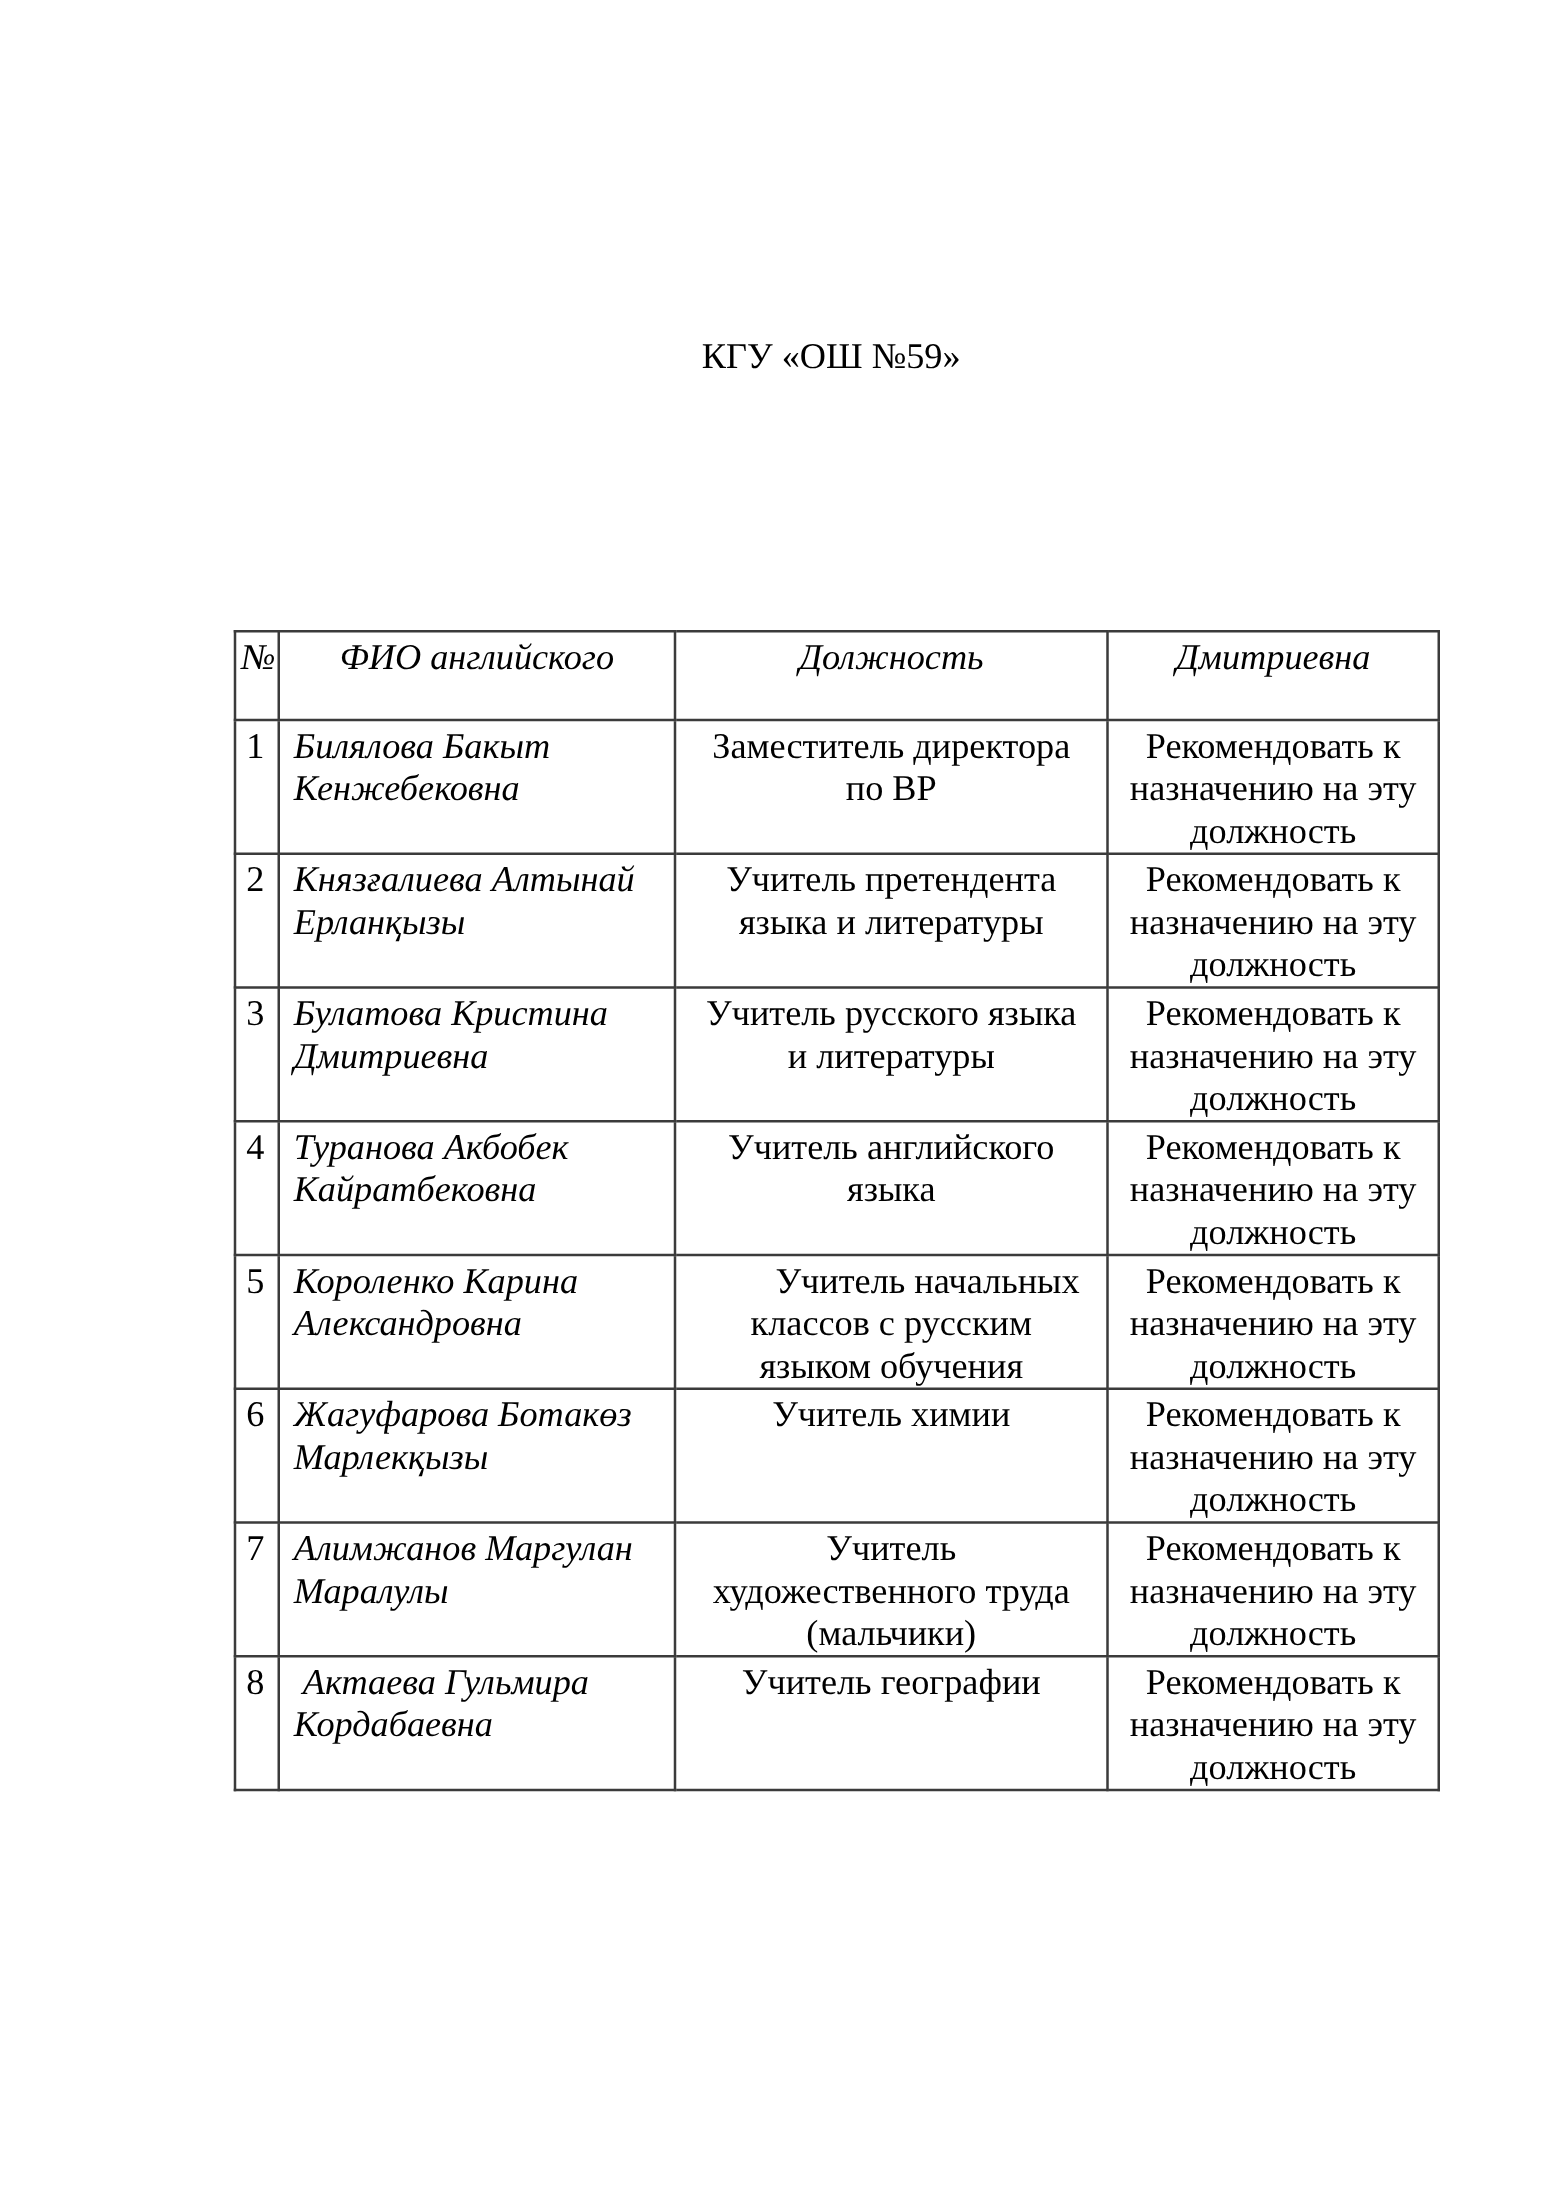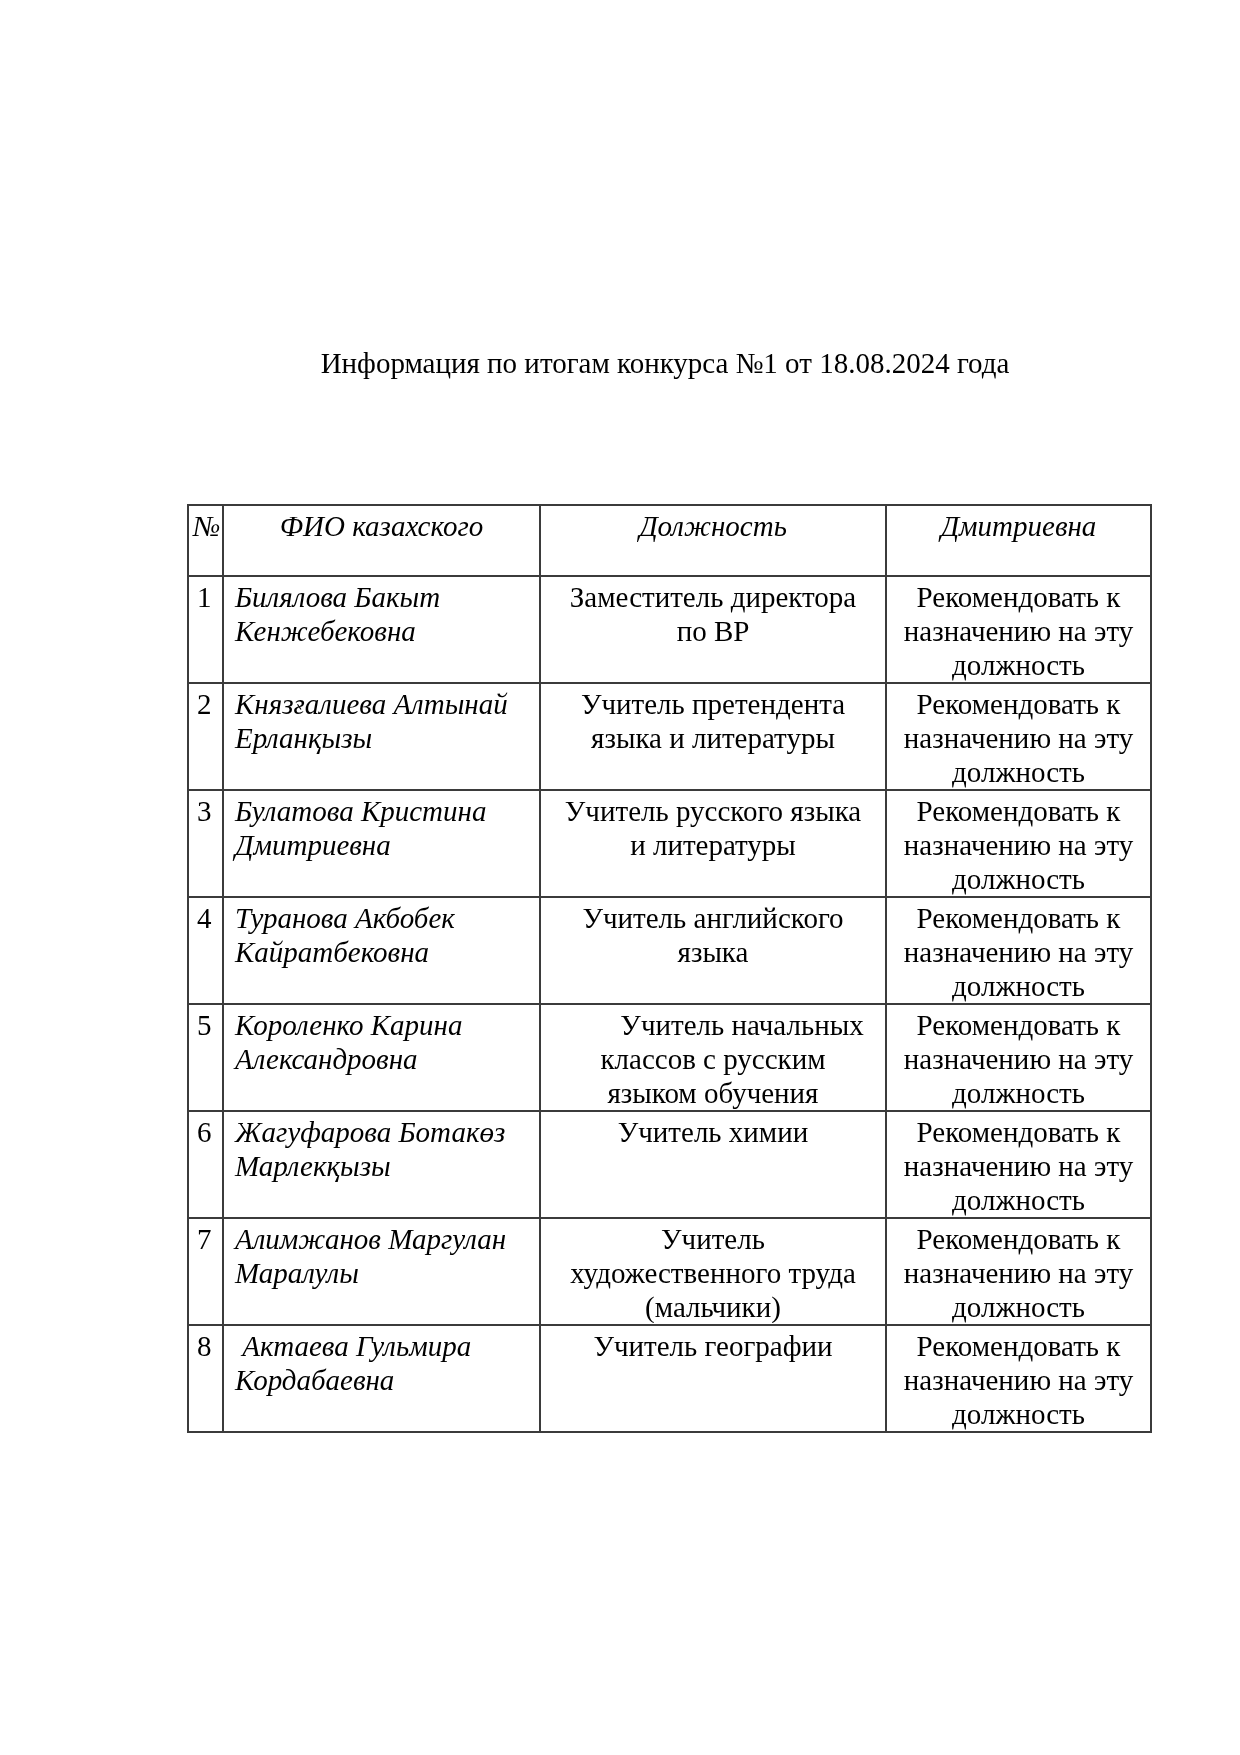--- a/index.html
+++ b/index.html
@@ -80,34 +80,34 @@
     padding: 3px 4px 0 4px;
     white-space: pre-line;
     border-radius: 21px;
   }
 </style>
 </head>
 <body>
 
 <div class="page">
 
+  <div class="doc-title">КГУ «ОШ №59»</div>
 
-  <div class="doc-subtitle">Информация по итогам конкурса №1 от 18.08.2024 года</div>
 
   <table class="results">
     <colgroup>
       <col style="width:35px">
       <col style="width:317px">
       <col style="width:346px">
       <col style="width:265px">
     </colgroup>
     <thead>
       <tr class="header-row">
         <th>№</th>
-        <th>ФИО казахского</th>
+        <th>ФИО английского</th>
         <th>Должность</th>
         <th>Дмитриевна</th>
       </tr>
     </thead>
     <tbody>
       <tr class="data-row">
         <td class="cell-num">1</td>
         <td class="cell-name">Билялова Бакыт
 Кенжебековна</td>
         <td class="cell-position">Заместитель директора

